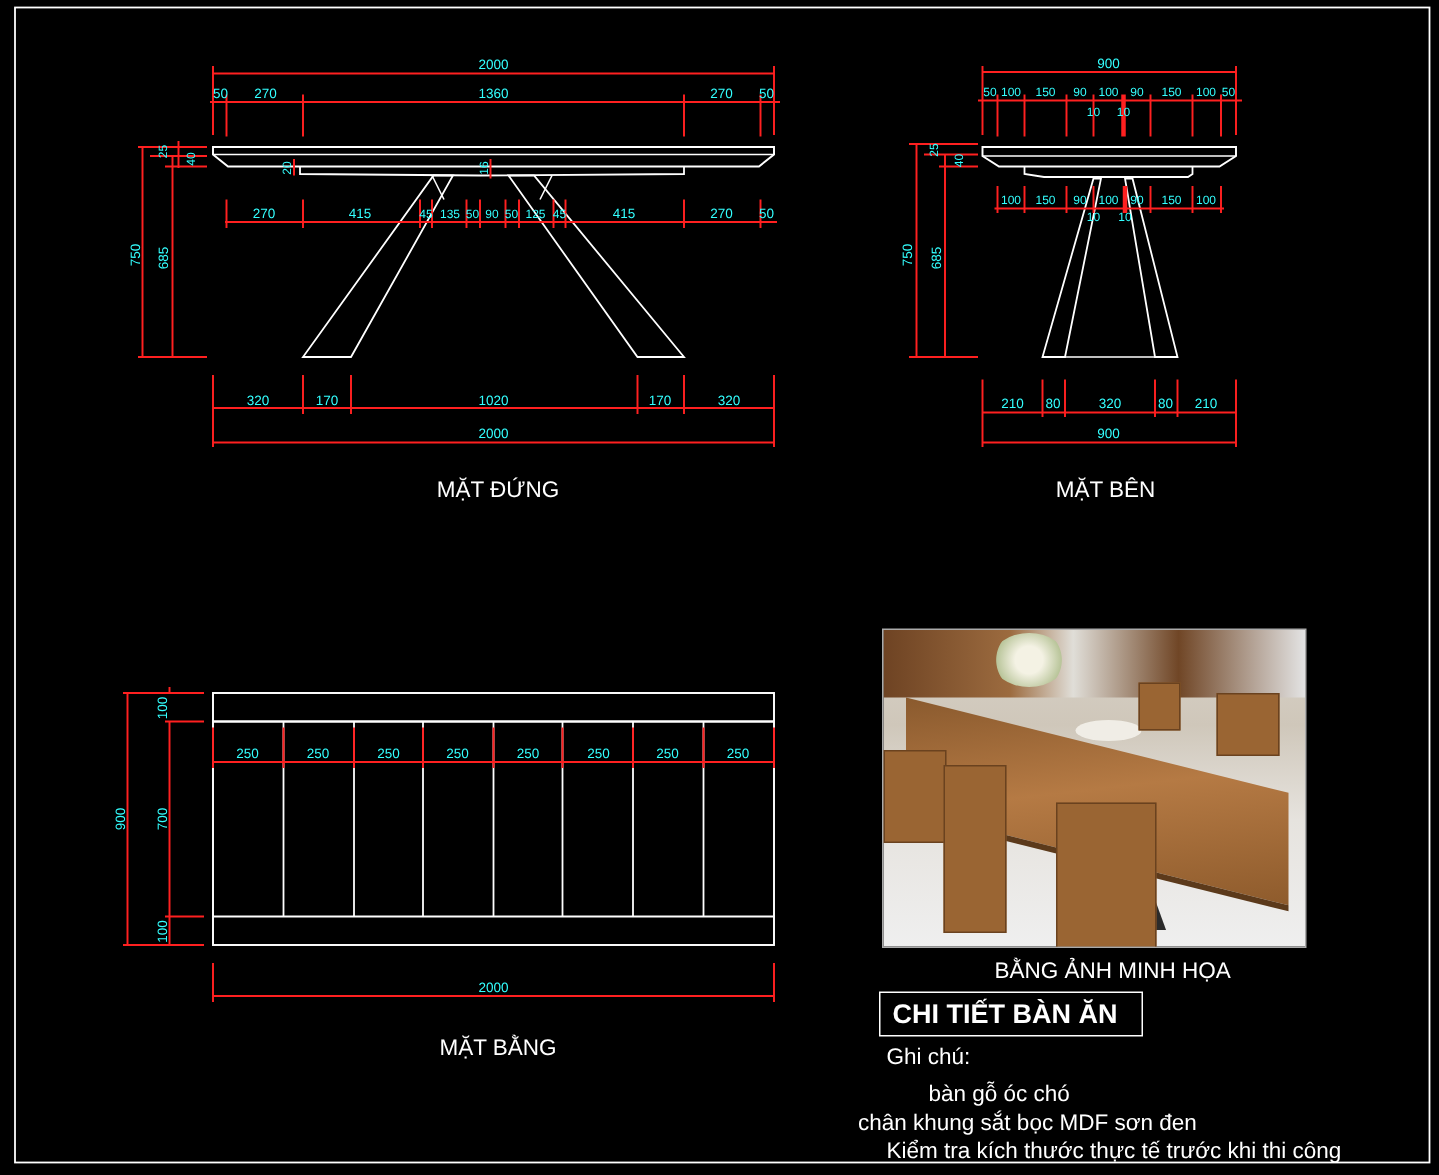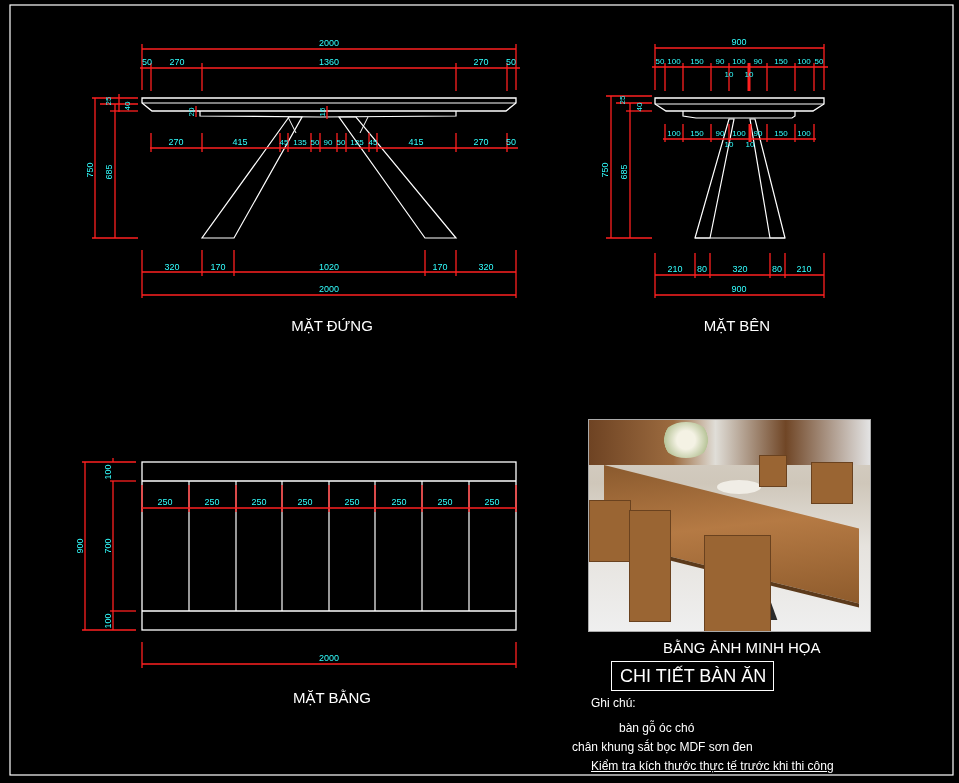--- a/index.html
+++ b/index.html
@@ -8,22 +8,22 @@
   .dim { fill:#3ff; font-family:"Liberation Sans", sans-serif; font-size:9px; }
   .title-lbl { fill:#fff; font-family:"Liberation Sans", sans-serif; font-size:15px; }
   .photo { position:absolute; left:588px; top:419px; width:281px; height:211px; border:1px solid #aaa; overflow:hidden;
     background: linear-gradient(180deg, #d9d3c9 0%, #cfc7ba 30%, #e6e3de 60%, #efefef 100%); }
   .photo .table-top { position:absolute; left:15px; top:45px; width:255px; height:75px; background:linear-gradient(160deg,#8a5a2e,#b57a44 45%,#8e5b2c); transform:skewY(14deg); transform-origin:left top; border-bottom:4px solid #5c3a1b; }
   .photo .wall { position:absolute; left:0; top:0; width:100%; height:45px; background:linear-gradient(90deg,#6e4323,#9c6b3f 30%,#e0ded8 45%,#704626 70%,#e3e3e3); }
   .photo .leg { position:absolute; background:#2b2b2b; }
   .photo .chair { position:absolute; background:#9a6533; border:1px solid #6a421f; }
   .photo .flowers { position:absolute; left:72px; top:2px; width:50px; height:36px; border-radius:50%; background:radial-gradient(circle,#f4f2e4 30%,#b9c59a 70%,transparent 72%); }
   .photo .bowl { position:absolute; left:128px; top:60px; width:44px; height:14px; border-radius:50%; background:#f0ede6; }
-  .title-box { position:absolute; left:611px; top:661px; width:163px; height:30px; border:1px solid #fff; box-sizing:border-box; color:#fff; font-weight:normal; font-size:18px; line-height:28px; padding-left:8px; }
-  .note { position:absolute; color:#fff; font-size:12px; white-space:nowrap; }
+  .title-box { position:absolute; left:586px; top:661px; width:176px; height:30px; border:1px solid #fff; box-sizing:border-box; color:#fff; font-weight:bold; font-size:18px; line-height:28px; padding-left:8px; }
+  .note { position:absolute; color:#fff; font-size:15px; white-space:nowrap; }
   .caption { position:absolute; color:#fff; font-size:15px; white-space:nowrap; }
 </style>
 </head>
 <body>
 
 <svg width="959" height="783" viewBox="0 0 959 783">
 
   <rect x="10" y="5" width="943" height="770" fill="none" stroke="#fff" stroke-width="1.2"></rect>
 
   <g>
@@ -278,13 +278,13 @@
   <div class="chair" style="left:115px;top:115px;width:65px;height:96px;"></div>
   <div class="chair" style="left:170px;top:35px;width:26px;height:30px;"></div>
   <div class="chair" style="left:222px;top:42px;width:40px;height:40px;"></div>
 </div>
 <div class="caption" style="left:663px;top:639px;">BẰNG ẢNH MINH HỌA</div>
 
 <div class="title-box">CHI TIẾT BÀN ĂN</div>
 <div class="note" style="left:591px;top:696px;">Ghi chú:</div>
 <div class="note" style="left:619px;top:721px;">bàn gỗ óc chó</div>
 <div class="note" style="left:572px;top:740px;">chân khung sắt bọc MDF sơn đen</div>
-<div class="note" style="left:591px;top:759px;text-decoration:underline;">Kiểm tra kích thước thực tế trước khi thi công</div>
+<div class="note" style="left:591px;top:759px;">Kiểm tra kích thước thực tế trước khi thi công</div>
 
 </body></html>

